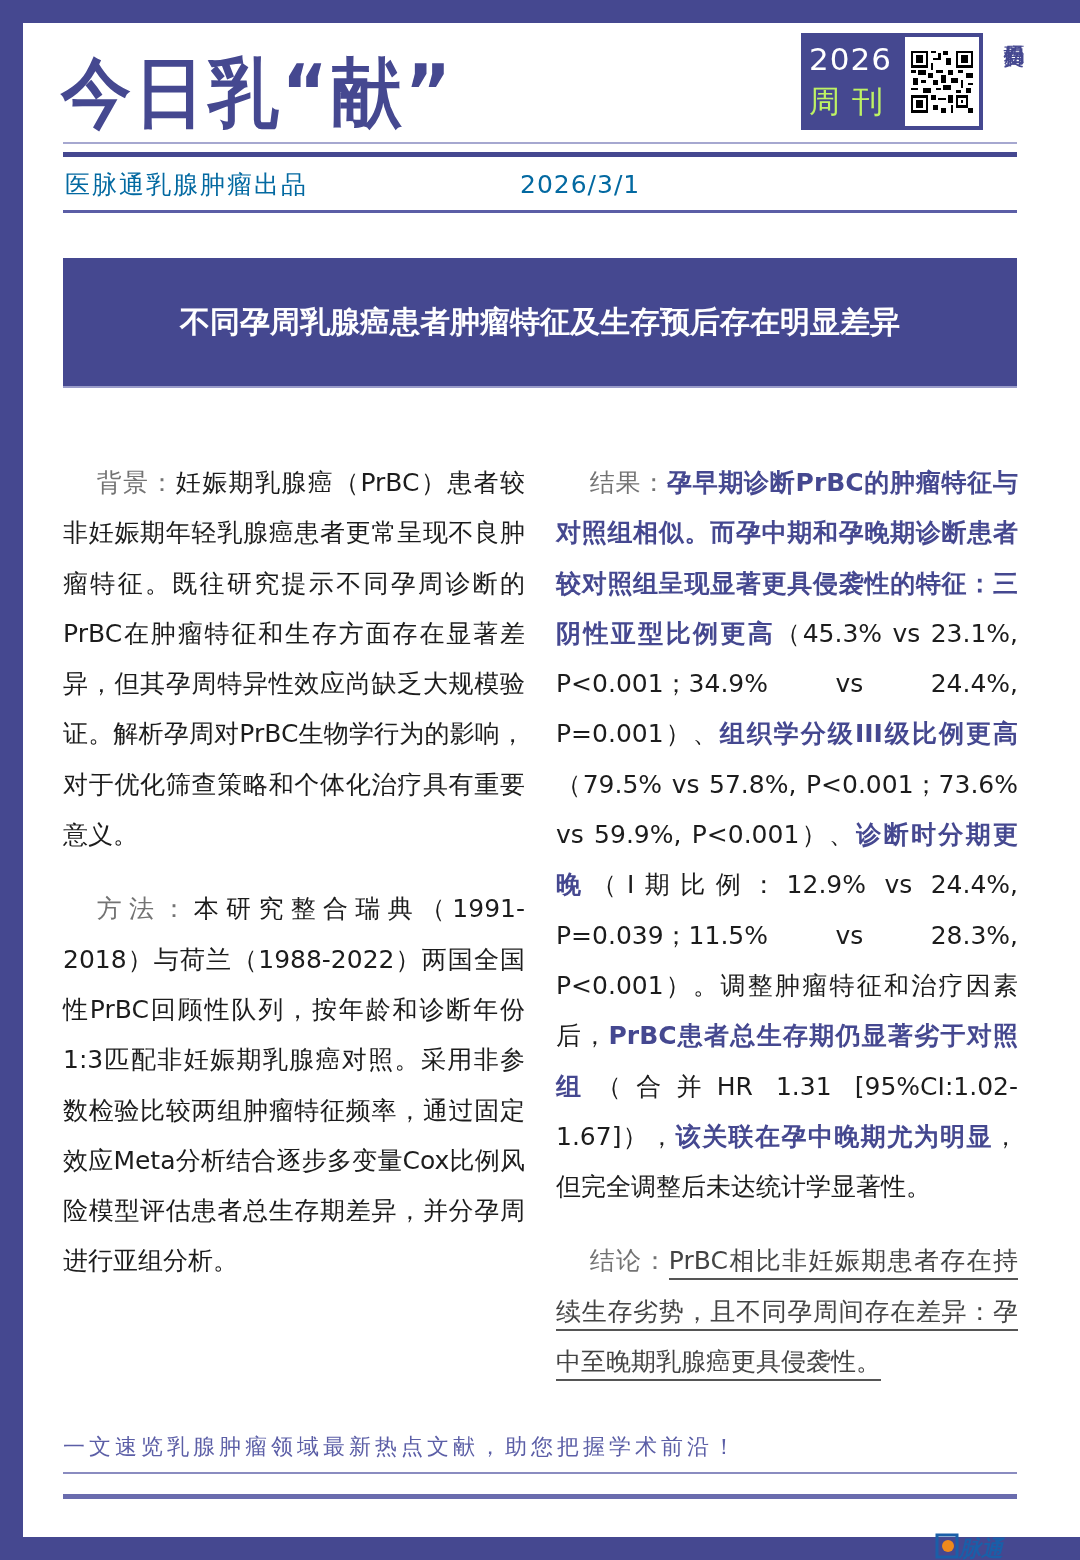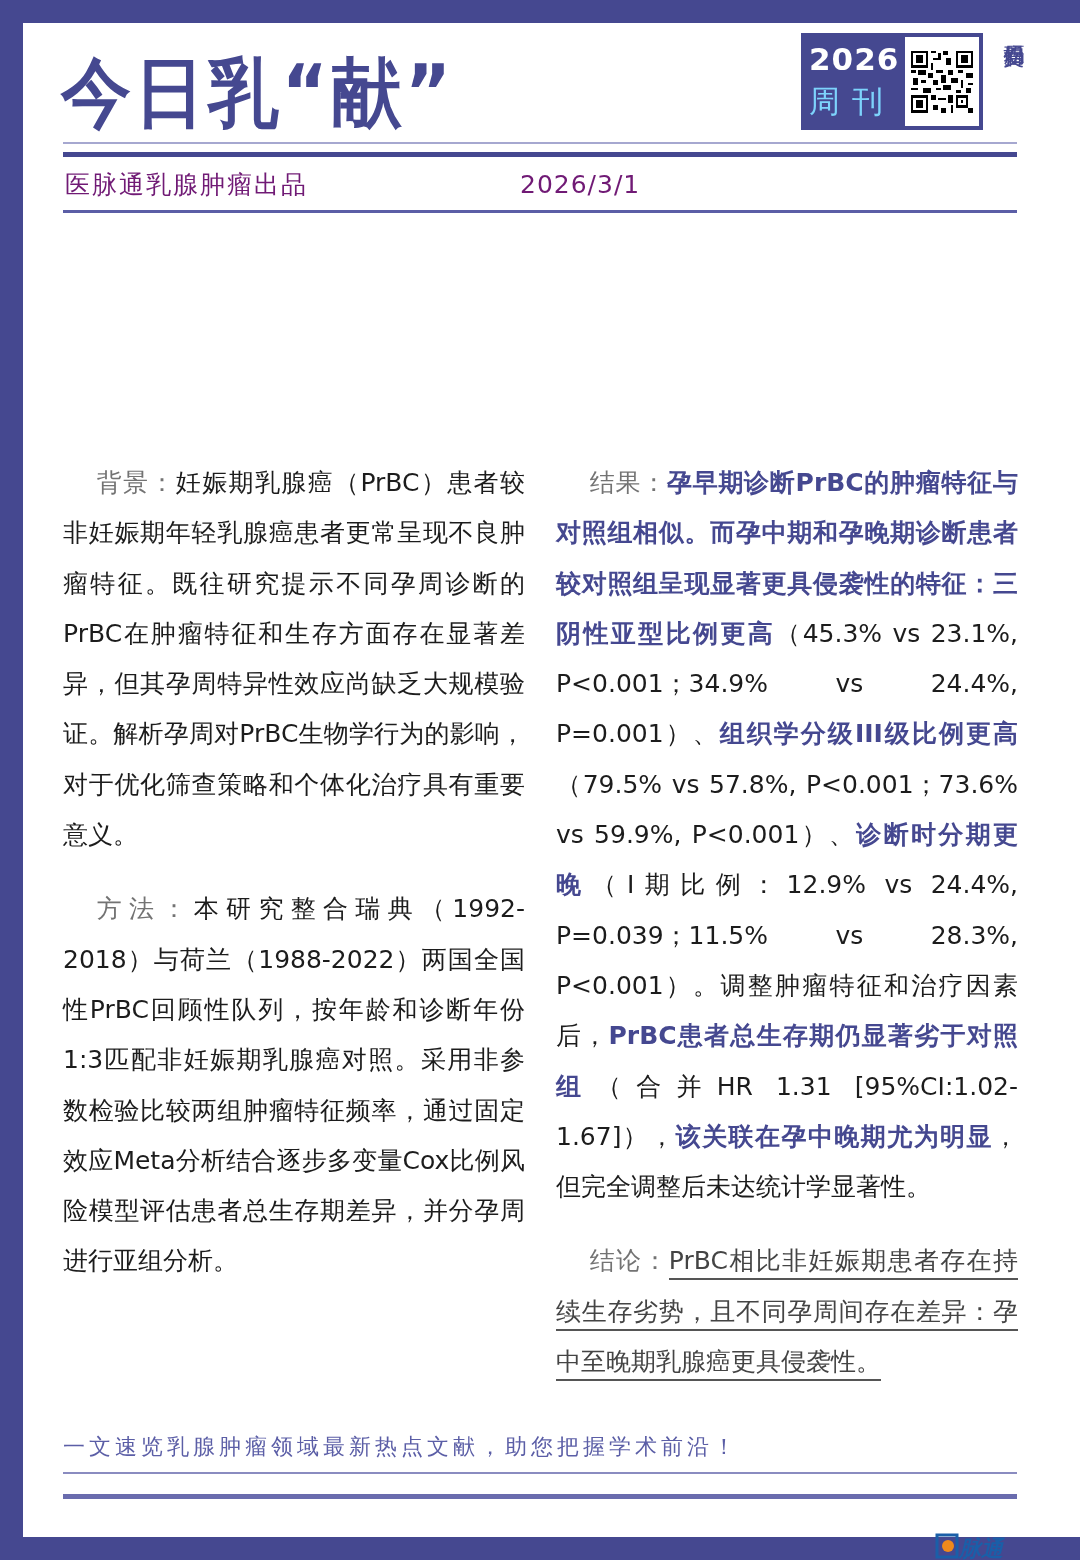--- a/index.html
+++ b/index.html
@@ -15,42 +15,42 @@
       font-size: 76px; font-weight: bold; color: #454890;
       letter-spacing: 4px; line-height: 96px;
       transform: scaleX(0.92); transform-origin: left center;
     }
     .issue-box {
       position: absolute; left: 778px; top: 10px; width: 182px; height: 97px;
       background: #454890;
     }
     .issue-year {
       position: absolute; left: 8px; top: 6px; color: #fff;
-      font-size: 31px; line-height: 40px; letter-spacing: 1px; font-weight: bold;
+      font-size: 31px; line-height: 40px; letter-spacing: 1px;
     }
     .issue-kind {
-      position: absolute; left: 8px; top: 48px; color: #7dd3fc;
+      position: absolute; left: 8px; top: 48px; color: #bef264;
       font-size: 31px; line-height: 40px; letter-spacing: 12px;
     }
     .qr {
       position: absolute; left: 100px; top: 0; width: 82px; height: 97px;
       background: #fff; border: 4px solid #454890; padding: 6px;
     }
     .qr svg { width: 100%; height: 100%; display: block; }
     .scan-label {
       position: absolute; left: 975px; top: 6px; width: 26px;
       color: #454890; font-size: 21px; line-height: 21px;
       writing-mode: vertical-rl; letter-spacing: 0;
     }
     .hr-thin { position: absolute; left: 40px; width: 954px; height: 2px; background: #a6a8d0; }
     .hr-thick { position: absolute; left: 40px; width: 954px; height: 5px; background: #454890; }
     .hr-mid { position: absolute; left: 40px; width: 954px; height: 3px; background: #5b5ea6; }
     .meta-row {
       position: absolute; left: 40px; top: 140px; width: 954px; height: 44px;
-      color: #701a75; font-size: 25px; line-height: 44px;
+      color: #0369a1; font-size: 25px; line-height: 44px;
     }
     .meta-left { position: absolute; left: 2px; top: 0; letter-spacing: 2px; }
     .meta-center { position: absolute; left: 419px; top: 0; letter-spacing: 1px; margin-left: 38px; }
     .meta-right { position: absolute; right: 20px; top: 0; }
 
     
     .banner {
       position: absolute; left: 40px; top: 235px; width: 954px; height: 130px;
       background: #454890; border-bottom: 2px solid #9a9cc9;
       display: flex; align-items: center; justify-content: center;
@@ -147,27 +147,30 @@
   <div class="hr-thin" style="top:119px;"></div>
   <div class="hr-thick" style="top:129px;"></div>
 
   <div class="meta-row">
     <span class="meta-left">医脉通乳腺肿瘤出品</span>
     <span class="meta-center">2026/3/1</span>
   </div>
 
   <div class="hr-mid" style="top:187px;"></div>
 
+  <div class="banner">
+    <div class="banner-title">不同孕周乳腺癌患者肿瘤特征及生存预后存在明显差异</div>
+  </div>
 
   <div class="col col-left">
     <div class="para">
       <p><span class="label">背景：</span><span>妊娠期乳腺癌（PrBC）患者较非妊娠期年轻乳腺癌患者更常呈现不良肿瘤特征。既往研究提示不同孕周诊断的PrBC在肿瘤特征和生存方面存在显著差异，但其孕周特异性效应尚缺乏大规模验证。解析孕周对PrBC生物学行为的影响，对于优化筛查策略和个体化治疗具有重要意义。</span></p>
     </div>
     <div class="para">
-      <p><span class="label">方法：</span><span>本研究整合瑞典（1992-2018）与荷兰（1988-2022）两国全国性PrBC回顾性队列，按年龄和诊断年份1:3匹配非妊娠期乳腺癌对照。采用非参数检验比较两组肿瘤特征频率，通过固定效应Meta分析结合逐步多变量Cox比例风险模型评估患者总生存期差异，并分孕周进行亚组分析。</span></p>
+      <p><span class="label">方法：</span><span>本研究整合瑞典（1991-2018）与荷兰（1988-2022）两国全国性PrBC回顾性队列，按年龄和诊断年份1:3匹配非妊娠期乳腺癌对照。采用非参数检验比较两组肿瘤特征频率，通过固定效应Meta分析结合逐步多变量Cox比例风险模型评估患者总生存期差异，并分孕周进行亚组分析。</span></p>
     </div>
   </div>
 
   <div class="col col-right">
     <div class="para">
       <p><span class="label">结果：</span><span class="hl">孕早期诊断PrBC的肿瘤特征与对照组相似。而孕中期和孕晚期诊断患者较对照组呈现显著更具侵袭性的特征：</span><span class="hl">三阴性亚型比例更高</span><span>（45.3% vs 23.1%, P&lt;0.001；34.9% vs 24.4%, P=0.001）、</span><span class="hl">组织学分级III级比例更高</span><span>（79.5% vs 57.8%, P&lt;0.001；73.6% vs 59.9%, P&lt;0.001）、</span><span class="hl">诊断时分期更晚</span><span>（I期比例：12.9% vs 24.4%, P=0.039；11.5% vs 28.3%, P&lt;0.001）。调整肿瘤特征和治疗因素后，</span><span class="hl">PrBC患者总生存期仍显著劣于对照组</span><span>（合并HR 1.31 [95%CI:1.02-1.67]），</span><span class="hl">该关联在孕中晚期尤为明显</span><span>，但完全调整后未达统计学显著性。</span></p>
     </div>
     <div class="para">
       <p><span class="label">结论：</span><span class="ul" style="color:#444;">PrBC相比非妊娠期患者存在持续生存劣势，且不同孕周间存在差异：孕中至晚期乳腺癌更具侵袭性。</span></p>
     </div>

